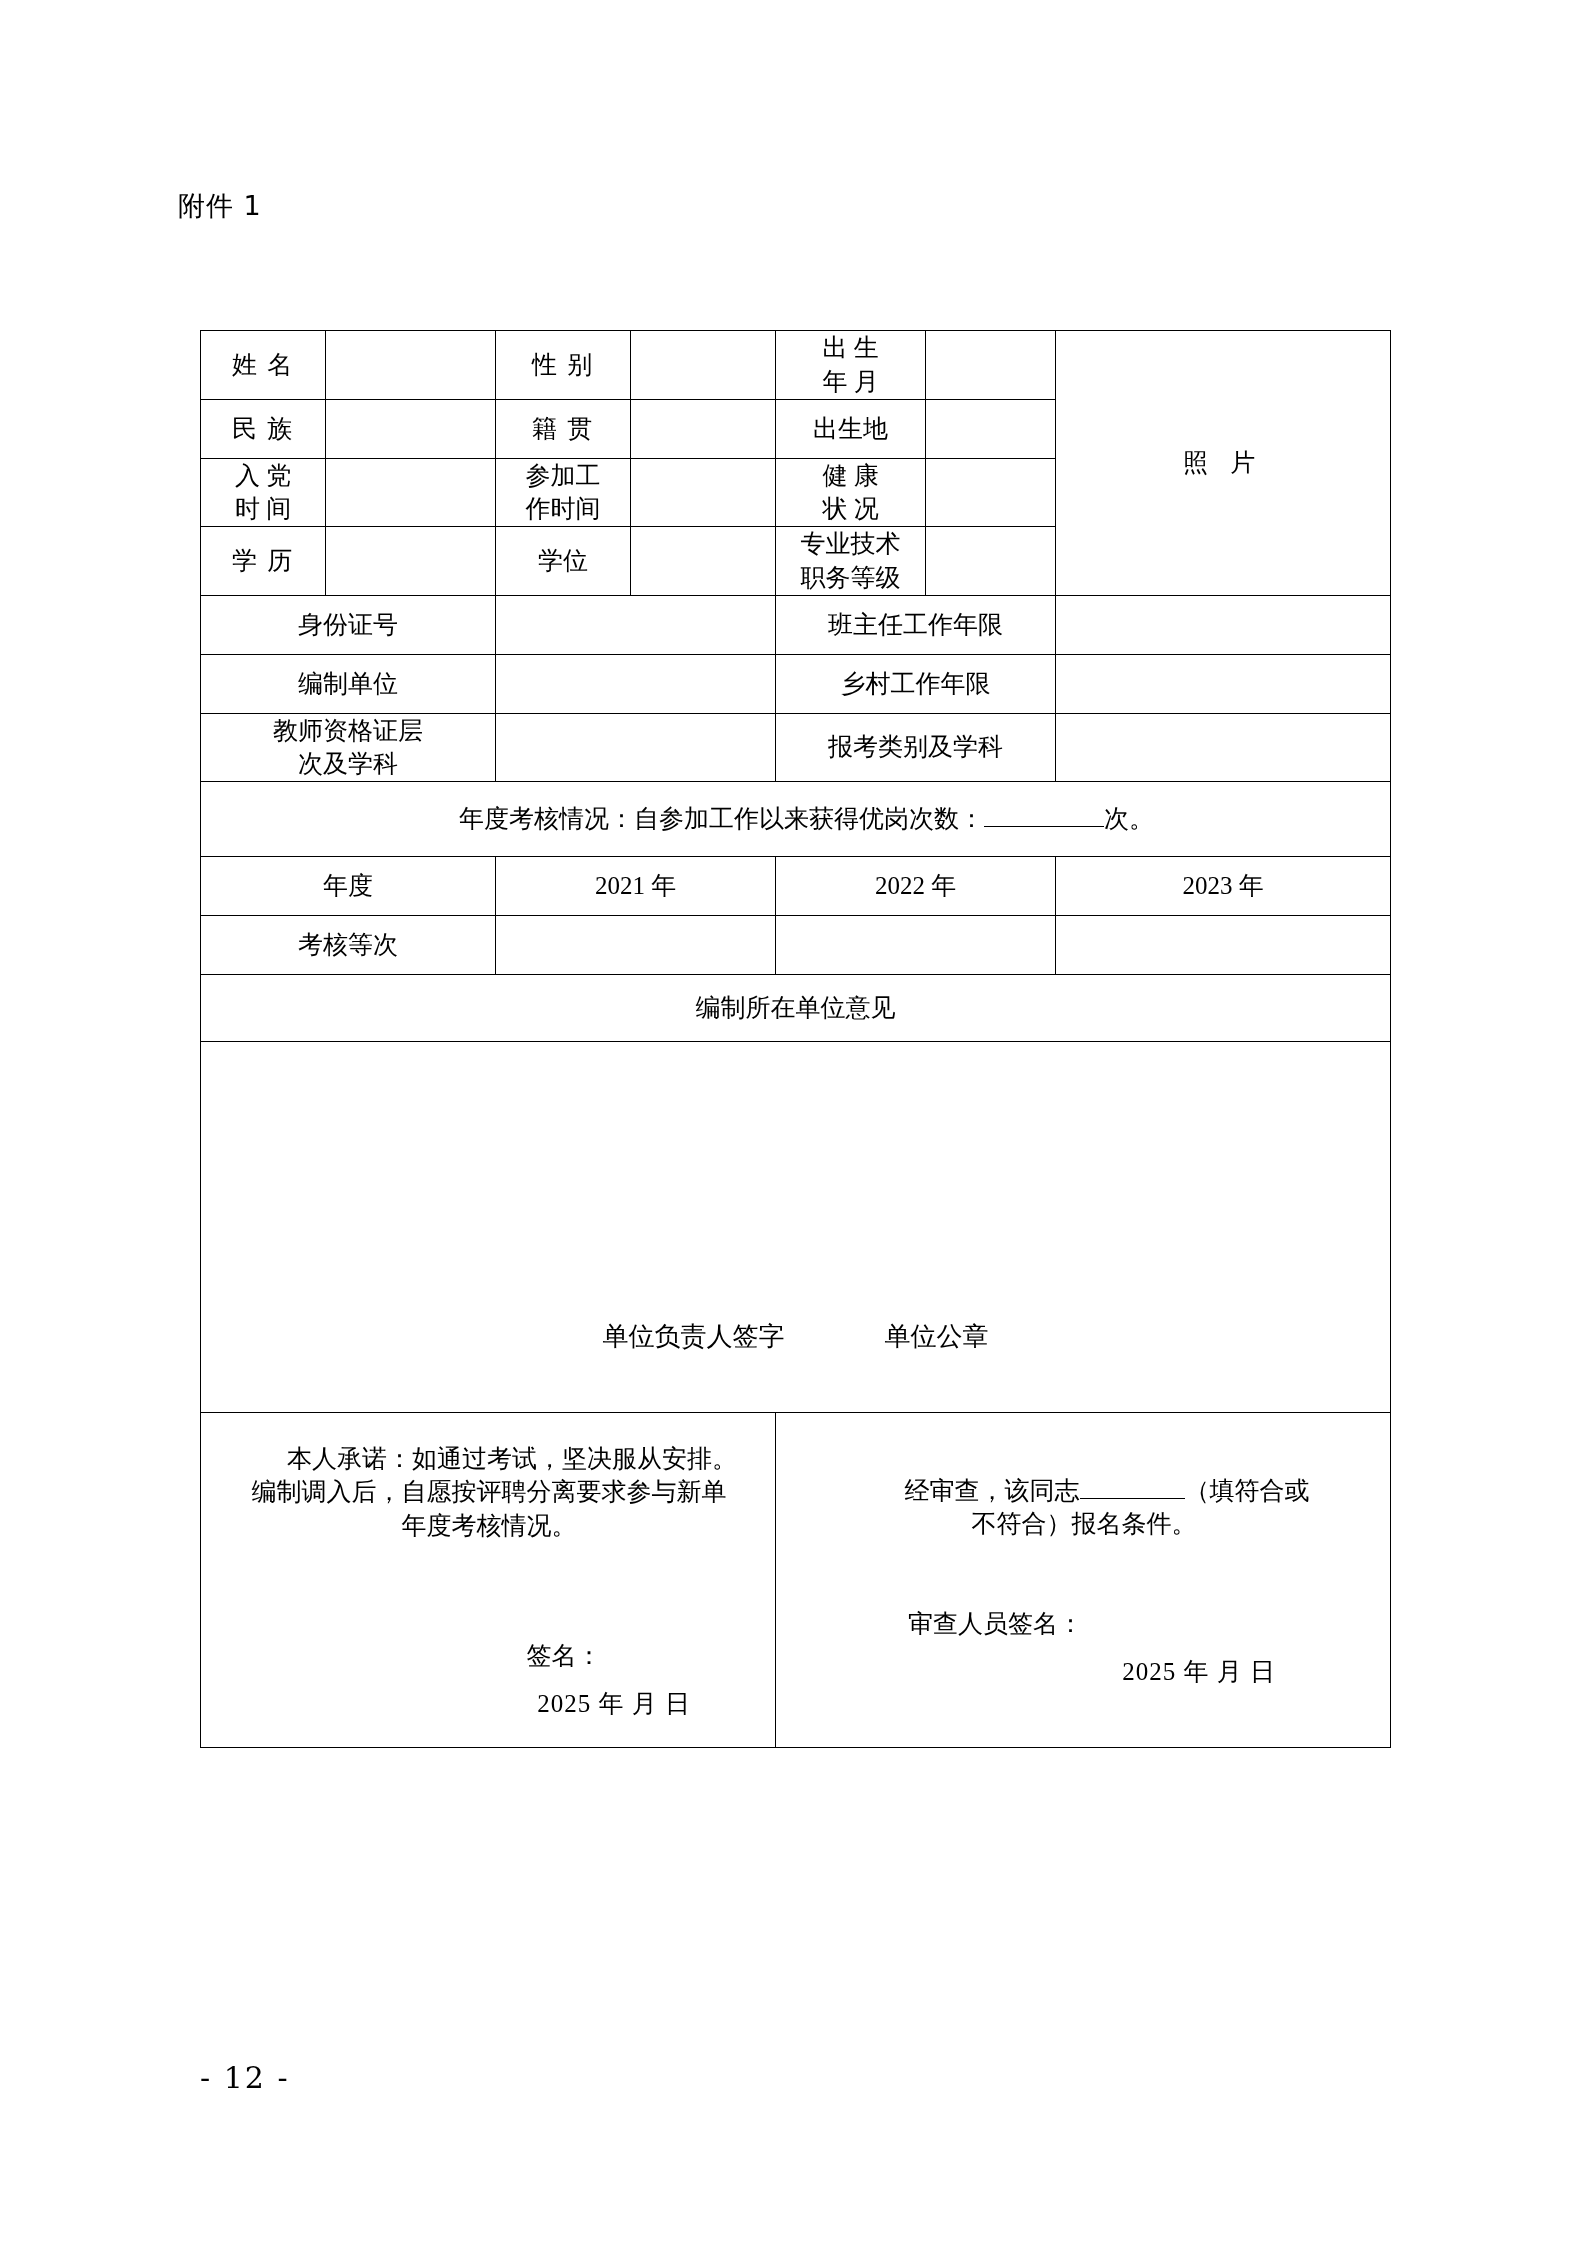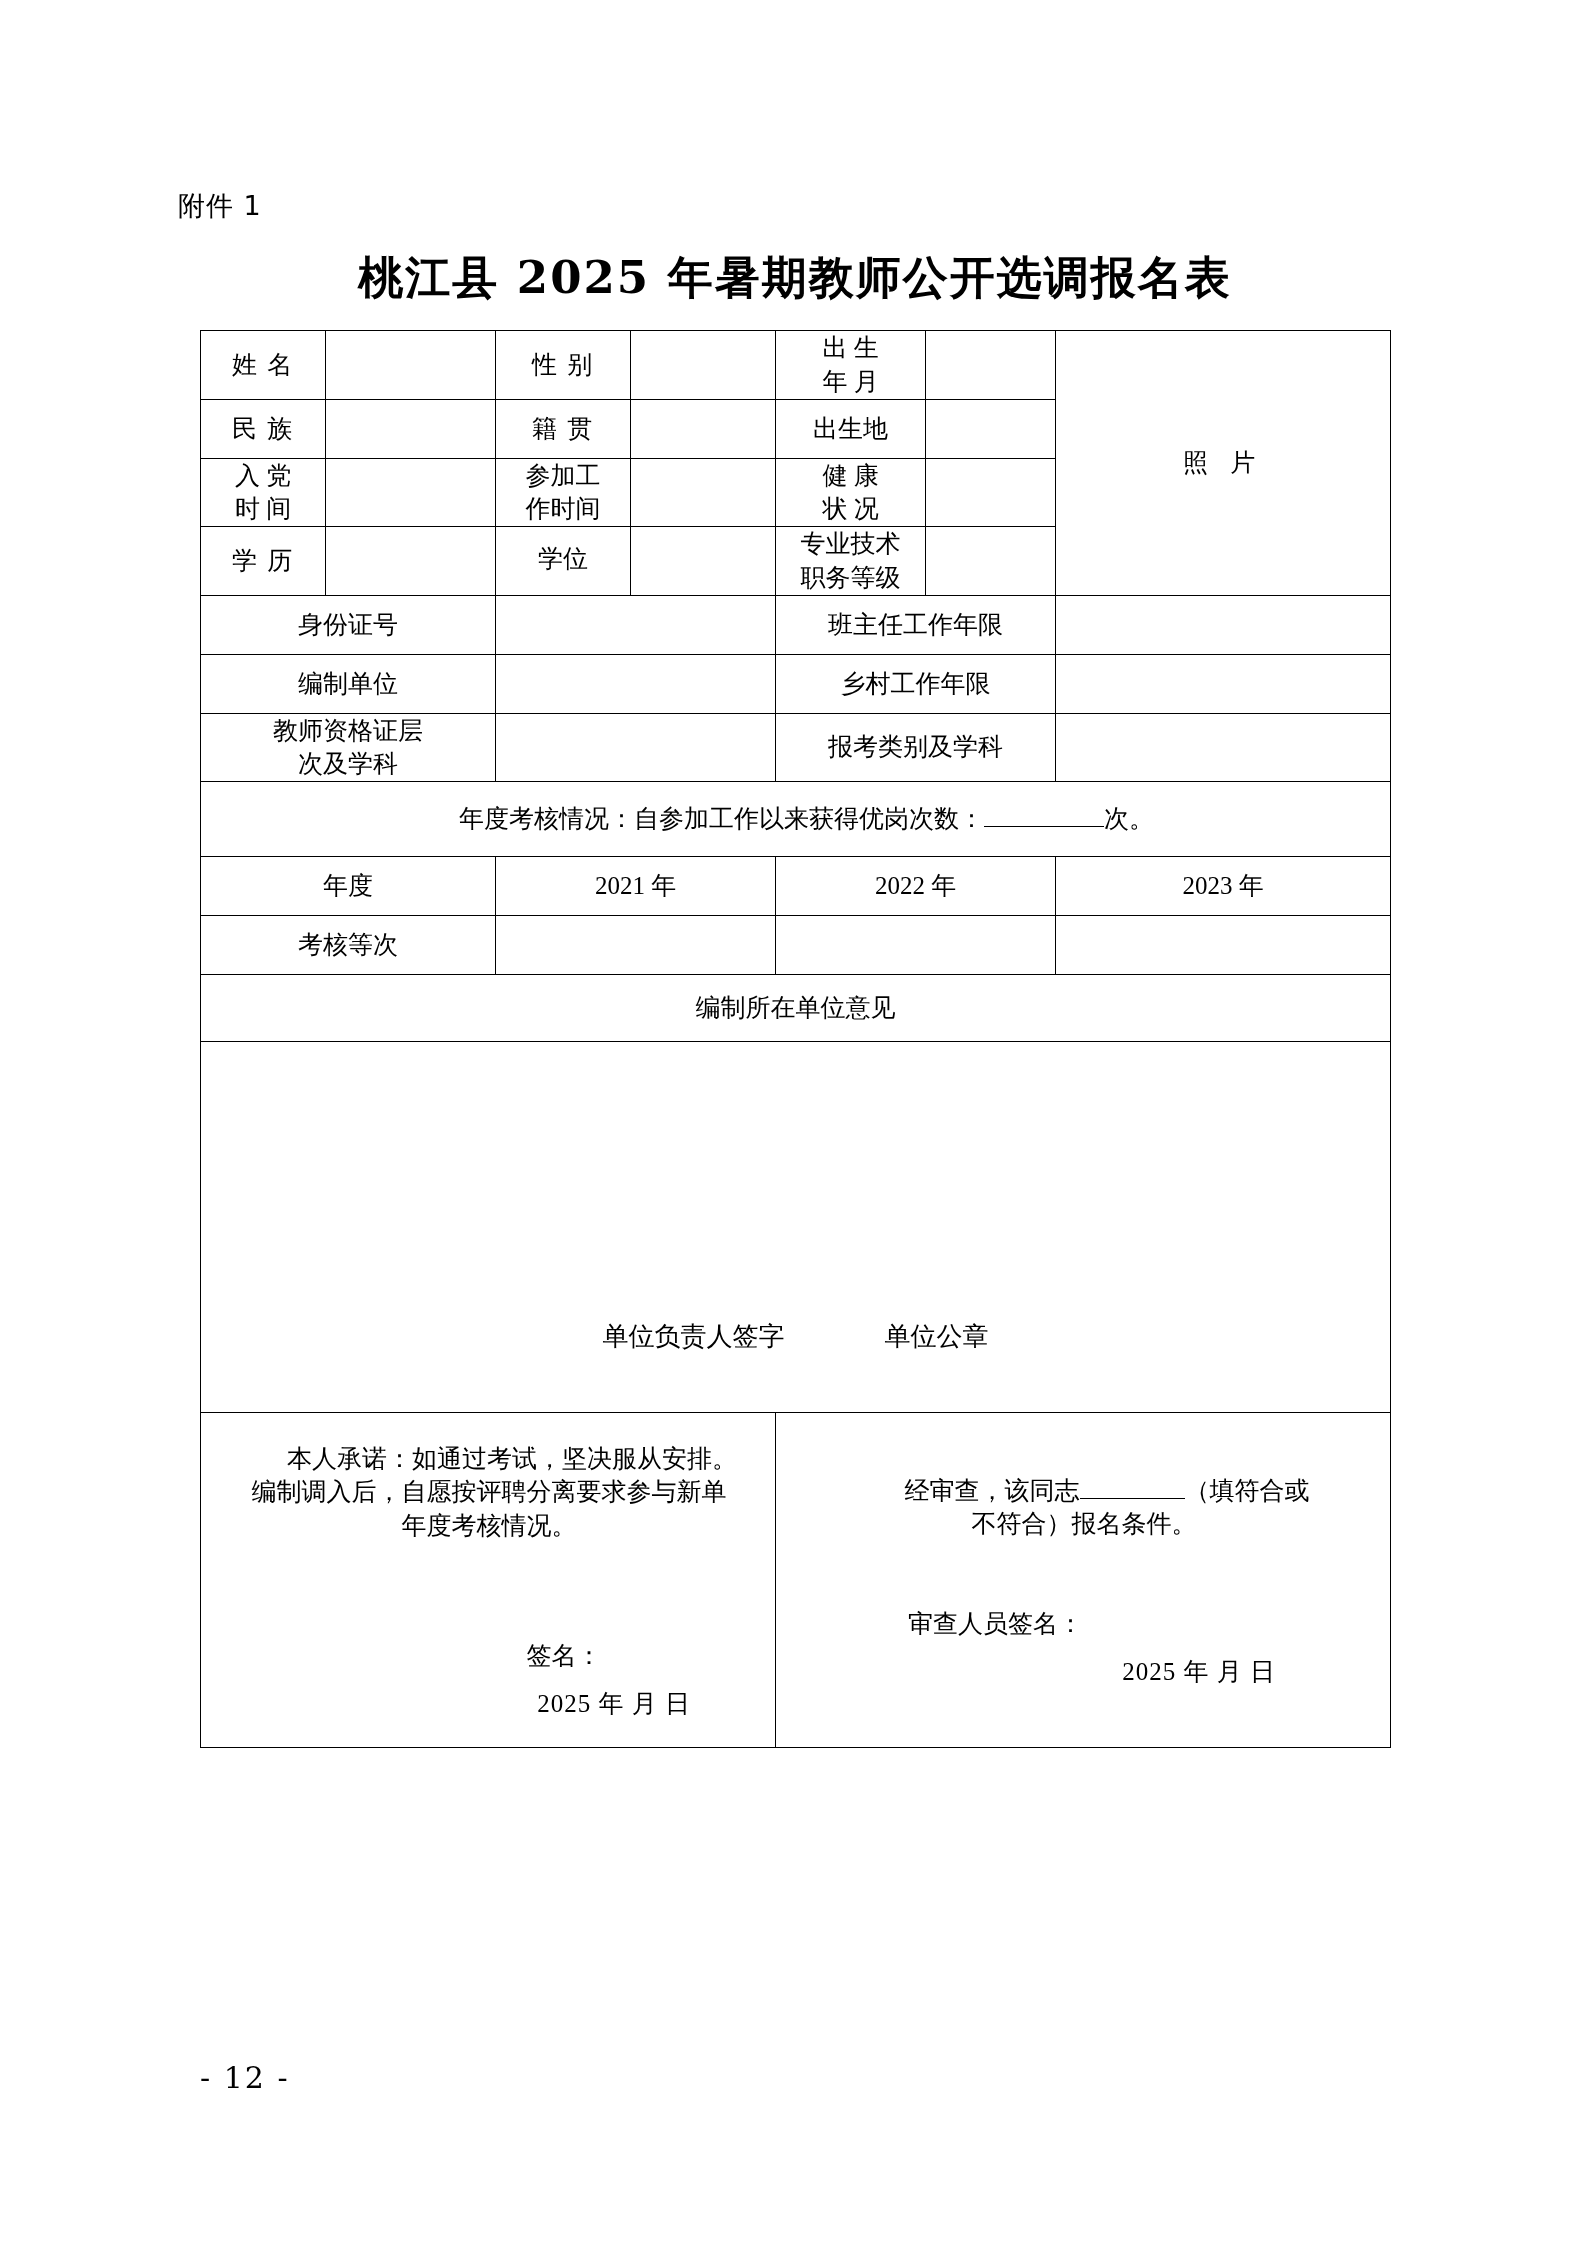--- a/index.html
+++ b/index.html
@@ -52,21 +52,21 @@
   table.form td {
     border: 1.5px solid #000;
     font-size: 25px;
     text-align: center;
     vertical-align: middle;
     padding: 0;
     line-height: 1.35;
   }
   .h-row td { height: 58px; }
   .lbl { letter-spacing: 2px; }
-  .lbl2 { letter-spacing: 0px; font-family: Liberation Mono, monospace; }
+  .lbl2 { letter-spacing: 0px; }
   .two-line { font-size: 25px; line-height: 1.2; }
   .photo-cell {
     font-size: 27px;
     letter-spacing: 8px;
   }
   .annual-row td {
     height: 74px;
     text-align: left;
     padding-left: 22px !important;
     font-size: 25px;
@@ -148,21 +148,20 @@
   }
   .nowrap { white-space: nowrap; }
 </style>
 </head>
 <body>
 
 <div class="page">
 
   <div class="attach-label">附件 1</div>
 
-  <div class="doc-title">桃江县 2025 年暑期教师公开选调报名表</div>
 
   <table class="form">
     <colgroup>
       <col style="width:125px">
       <col style="width:170px">
       <col style="width:135px">
       <col style="width:145px">
       <col style="width:150px">
       <col style="width:130px">
       <col style="width:335px">

